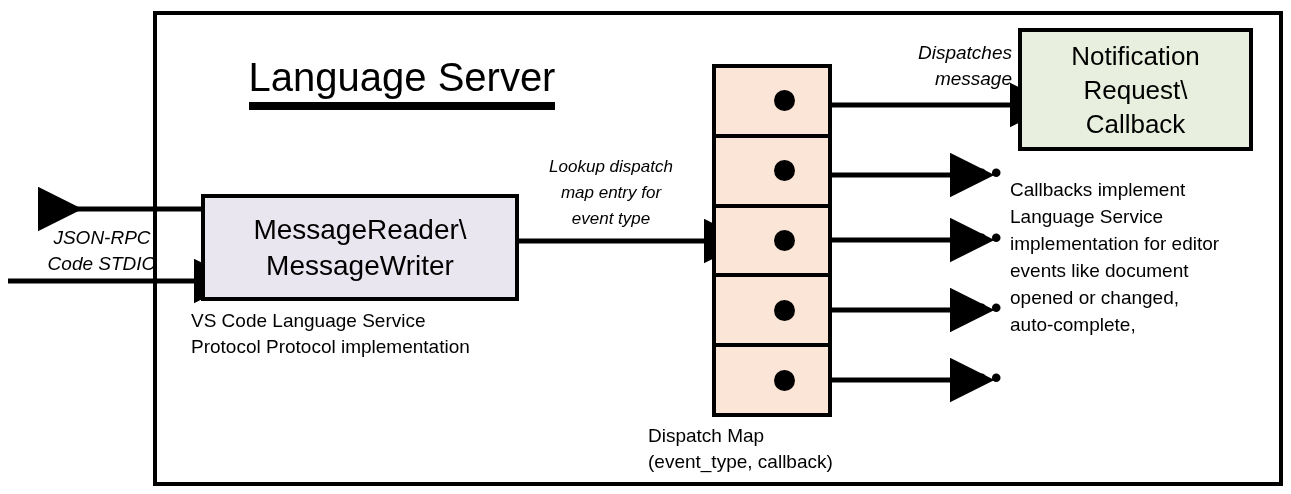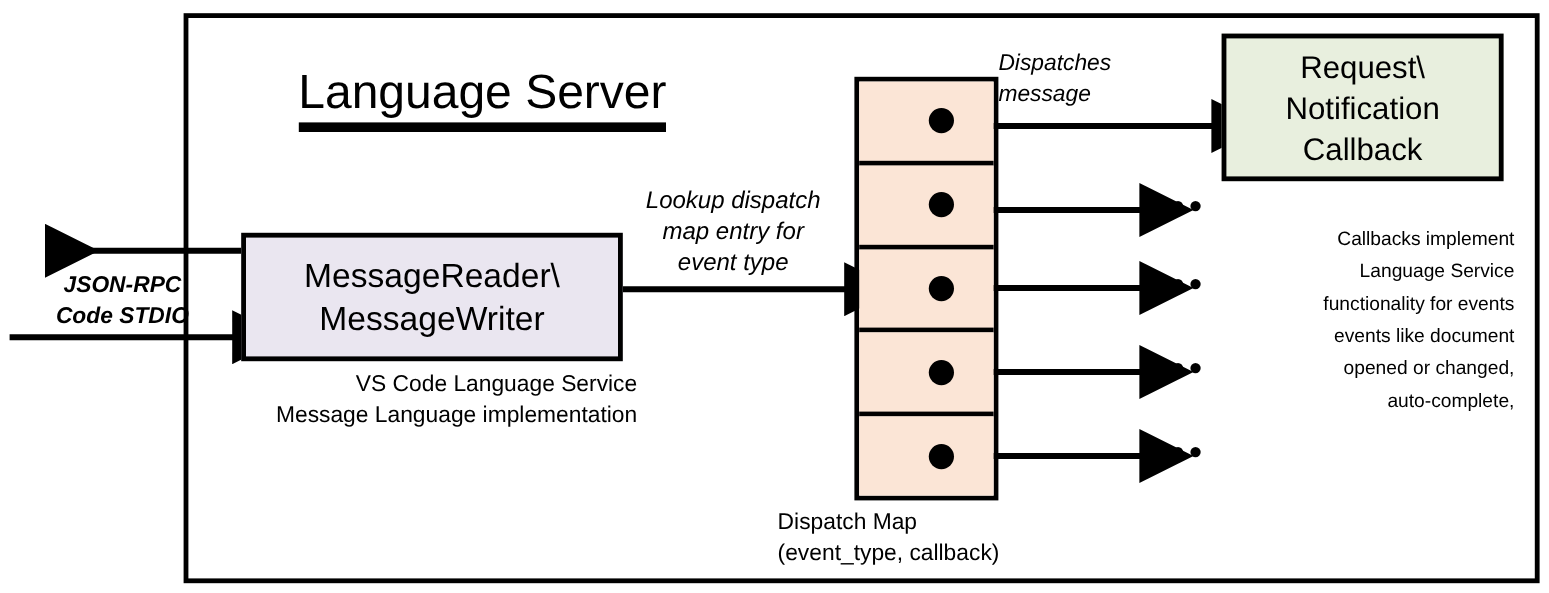--- a/index.html
+++ b/index.html
@@ -56,32 +56,32 @@
     flex-direction: column;
     align-items: center;
     justify-content: center;
     font-size: 28px;
     line-height: 36px;
     text-align: left;
   }
   #reader-caption {
     left: 191px; top: 308px;
     width: 340px;
-    text-align: right;
+    text-align: left;
     font-size: 19px;
     line-height: 26px;
   }
 
   
   #jsonrpc-label {
     left: 22px; top: 225px;
     width: 160px;
     text-align: center;
     font-style: italic;
-    font-weight: bold;
+    font-weight: normal;
     font-size: 19px;
     line-height: 26px;
   }
 
   
   #dispatch-table {
     left: 712px; top: 64px;
     width: 120px; height: 353px;
     border: 4px solid #000;
     box-sizing: border-box;
@@ -122,40 +122,40 @@
     box-sizing: border-box;
     display: flex;
     flex-direction: column;
     align-items: center;
     justify-content: center;
     font-size: 26px;
     line-height: 34px;
     text-align: center;
   }
   #callback-caption {
-    left: 1010px; top: 186px;
+    left: 1010px; top: 176px;
     width: 252px;
-    text-align: right;
-    font-size: 16px;
+    text-align: left;
+    font-size: 19px;
     line-height: 27px;
   }
 
   
   #lookup-label {
     left: 516px; top: 154px;
     width: 190px;
     text-align: center;
     font-style: italic;
-    font-size: 20px;
+    font-size: 17px;
     line-height: 26px;
   }
   #dispatch-label {
     left: 832px; top: 40px;
     width: 180px;
-    text-align: left;
+    text-align: right;
     font-style: italic;
     font-size: 19px;
     line-height: 26px;
   }
 
   
   .ellipsis {
     position: absolute;
     font-size: 30px;
     line-height: 14px;
@@ -210,21 +210,21 @@
     <div>JSON-RPC</div>
     <div>Code STDIO</div>
   </div>
 
   <div class="abs" id="reader-box">
     <div>MessageReader\</div>
     <div>MessageWriter</div>
   </div>
   <div class="abs" id="reader-caption">
     <div>VS Code Language Service</div>
-    <div>Message Language implementation</div>
+    <div>Protocol Protocol implementation</div>
   </div>
 
   <div class="abs" id="lookup-label">
     <div>Lookup dispatch</div>
     <div>map entry for</div>
     <div>event type</div>
   </div>
 
   <div class="abs" id="dispatch-table">
     <div class="cell">
@@ -252,26 +252,26 @@
     <div>Dispatches</div>
     <div>message</div>
   </div>
 
   <div class="ellipsis" style="left:962px; top:166px;">•••</div>
   <div class="ellipsis" style="left:962px; top:231px;">•••</div>
   <div class="ellipsis" style="left:962px; top:301px;">•••</div>
   <div class="ellipsis" style="left:962px; top:371px;">•••</div>
 
   <div class="abs" id="callback-box">
+    <div>Notification</div>
     <div>Request\</div>
-    <div>Notification</div>
     <div>Callback</div>
   </div>
   <div class="abs" id="callback-caption">
     <div>Callbacks implement</div>
     <div>Language Service</div>
-    <div>functionality for events</div>
+    <div>implementation for editor</div>
     <div>events like document</div>
     <div>opened or changed,</div>
     <div>auto-complete,</div>
   </div>
 
 </div>
 
 </body></html>

